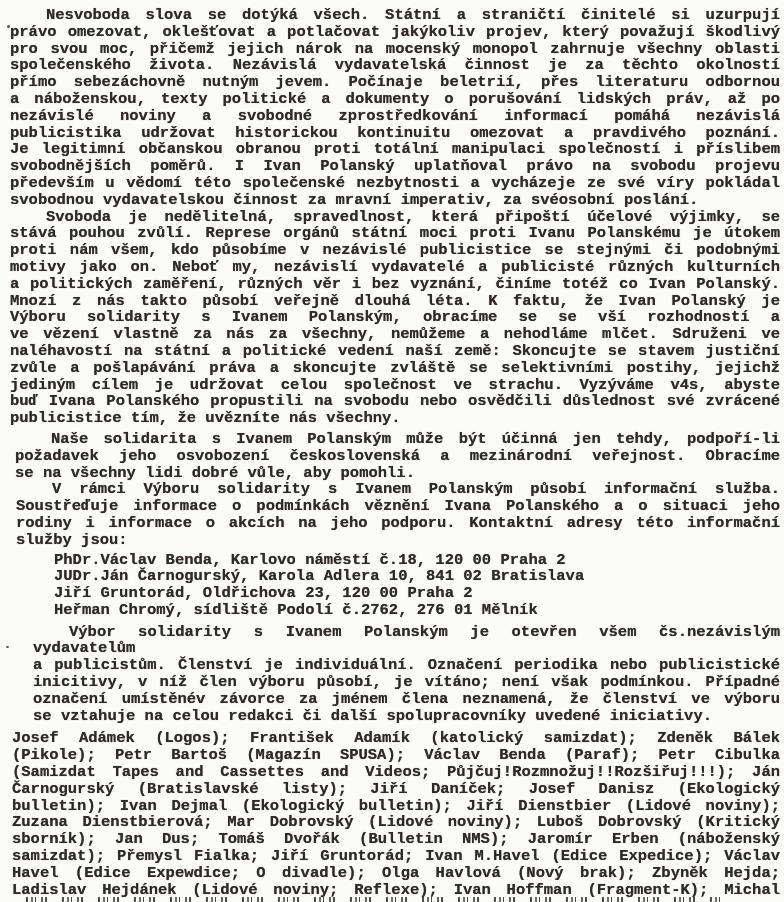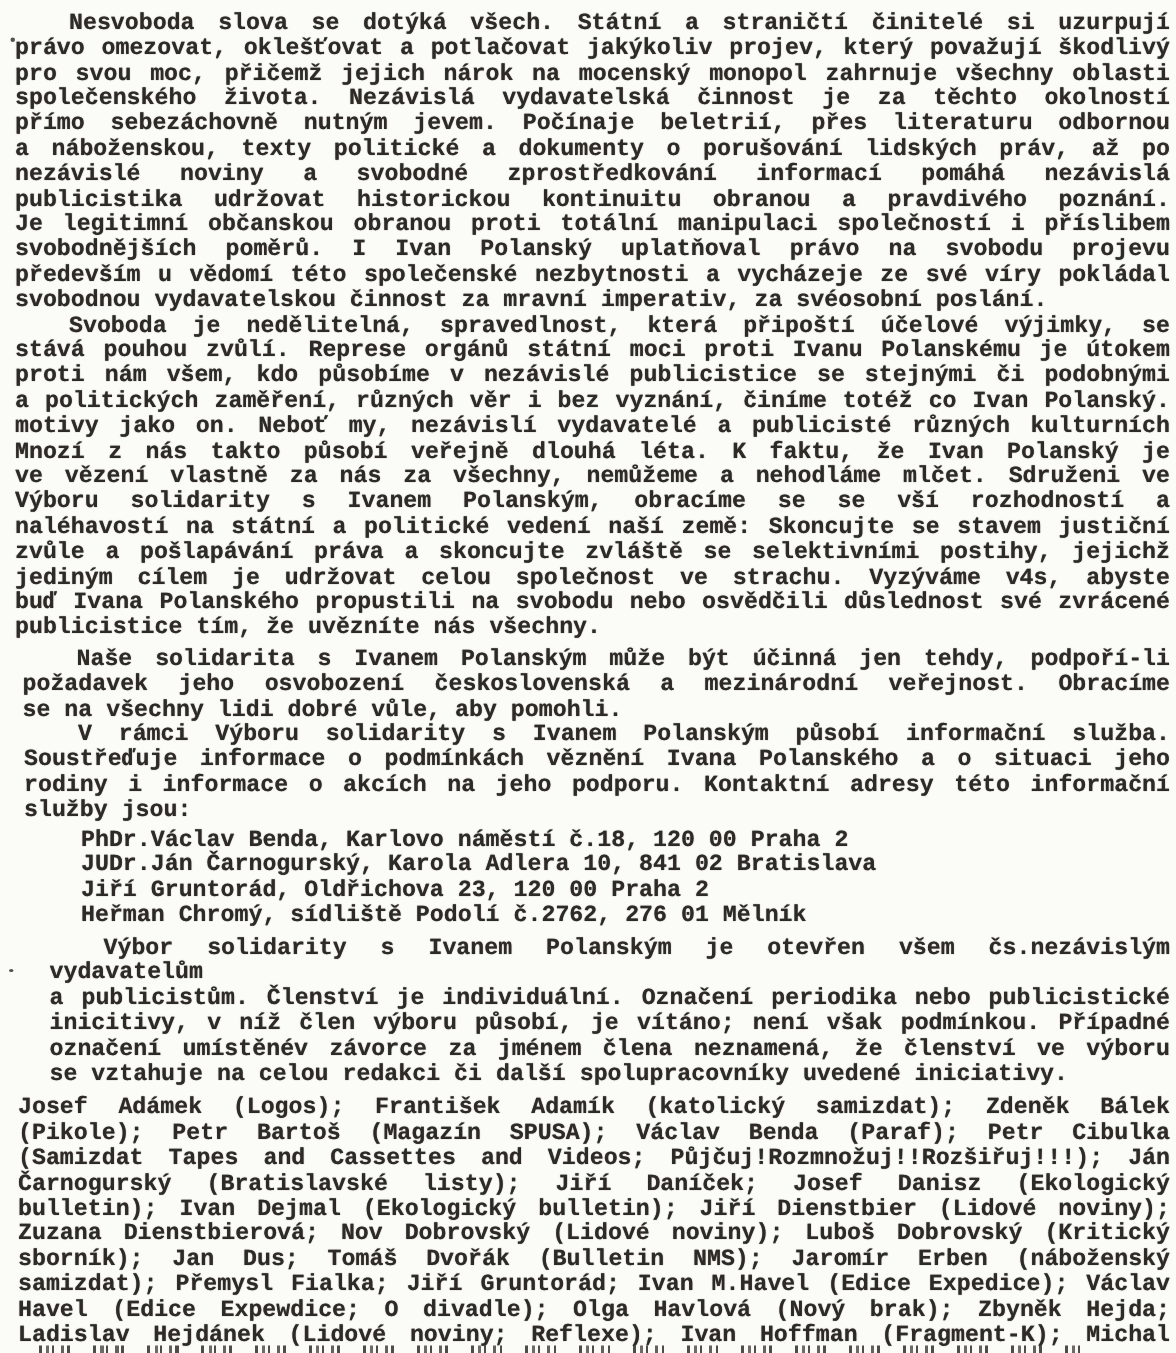--- a/index.html
+++ b/index.html
@@ -66,35 +66,35 @@
   <span class="fleck fleck-2"></span>
   <div id="doc-body">
       <div class="block b0">
         <div class="line ind">Nesvoboda slova se dotýká všech. Státní a straničtí činitelé si uzurpují</div>
         <div class="line">právo omezovat, oklešťovat a potlačovat jakýkoliv projev, který považují škodlivý</div>
         <div class="line">pro svou moc, přičemž jejich nárok na mocenský monopol zahrnuje všechny oblasti</div>
         <div class="line">společenského života. Nezávislá vydavatelská činnost je za těchto okolností</div>
         <div class="line">přímo sebezáchovně nutným jevem. Počínaje beletrií, přes literaturu odbornou</div>
         <div class="line">a náboženskou, texty politické a dokumenty o porušování lidských práv, až po</div>
         <div class="line">nezávislé noviny a svobodné zprostředkování informací pomáhá nezávislá</div>
-        <div class="line">publicistika udržovat historickou kontinuitu obranou a pravdivého poznání.</div>
+        <div class="line">publicistika udržovat historickou kontinuitu omezovat a pravdivého poznání.</div>
         <div class="line">Je legitimní občanskou obranou proti totální manipulaci společností i příslibem</div>
         <div class="line">svobodnějších poměrů. I Ivan Polanský uplatňoval právo na svobodu projevu</div>
         <div class="line">především u vědomí této společenské nezbytnosti a vycházeje ze své víry pokládal</div>
         <div class="line noj">svobodnou vydavatelskou činnost za mravní imperativ, za svéosobní poslání.</div>
       </div>
       <div class="block b1">
         <div class="line ind">Svoboda je nedělitelná, spravedlnost, která připoští účelové výjimky, se</div>
         <div class="line">stává pouhou zvůlí. Represe orgánů státní moci proti Ivanu Polanskému je útokem</div>
         <div class="line">proti nám všem, kdo působíme v nezávislé publicistice se stejnými či podobnými</div>
+        <div class="line">motivy jako on. Neboť my, nezávislí vydavatelé a publicisté různých kulturních</div>
         <div class="line">a politických zaměření, různých věr i bez vyznání, činíme totéž co Ivan Polanský.</div>
-        <div class="line">motivy jako on. Neboť my, nezávislí vydavatelé a publicisté různých kulturních</div>
         <div class="line">Mnozí z nás takto působí veřejně dlouhá léta. K faktu, že Ivan Polanský je</div>
+        <div class="line">Výboru solidarity s Ivanem Polanským, obracíme se se vší rozhodností a</div>
         <div class="line">ve vězení vlastně za nás za všechny, nemůžeme a nehodláme mlčet. Sdruženi ve</div>
-        <div class="line">Výboru solidarity s Ivanem Polanským, obracíme se se vší rozhodností a</div>
         <div class="line">naléhavostí na státní a politické vedení naší země: Skoncujte se stavem justiční</div>
         <div class="line">zvůle a pošlapávání práva a skoncujte zvláště se selektivními postihy, jejichž</div>
         <div class="line">jediným cílem je udržovat celou společnost ve strachu. Vyzýváme v4s, abyste</div>
         <div class="line">buď Ivana Polanského propustili na svobodu nebo osvědčili důslednost své zvrácené</div>
         <div class="line noj">publicistice tím, že uvězníte nás všechny.</div>
       </div>
       <div class="block b2">
         <div class="line ind">Naše solidarita s Ivanem Polanským může být účinná jen tehdy, podpoří-li</div>
         <div class="line">požadavek jeho osvobození československá a mezinárodní veřejnost. Obracíme</div>
         <div class="line noj">se na všechny lidi dobré vůle, aby pomohli.</div>
@@ -117,21 +117,21 @@
         <div class="line">inicitivy, v níž člen výboru působí, je vítáno; není však podmínkou. Případné</div>
         <div class="line">označení umístěnév závorce za jménem člena neznamená, že členství ve výboru</div>
         <div class="line noj">se vztahuje na celou redakci či další spolupracovníky uvedené iniciativy.</div>
       </div>
       <div class="block b7">
         <div class="line">Josef Adámek (Logos); František Adamík (katolický samizdat); Zdeněk Bálek</div>
         <div class="line">(Pikole); Petr Bartoš (Magazín SPUSA); Václav Benda (Paraf); Petr Cibulka</div>
         <div class="line">(Samizdat Tapes and Cassettes and Videos; Půjčuj!Rozmnožuj!!Rozšiřuj!!!); Ján</div>
         <div class="line">Čarnogurský (Bratislavské listy); Jiří Daníček; Josef Danisz (Ekologický</div>
         <div class="line">bulletin); Ivan Dejmal (Ekologický bulletin); Jiří Dienstbier (Lidové noviny);</div>
-        <div class="line">Zuzana Dienstbierová; Nov Dobrovský (Lidové noviny); Luboš Dobrovský (Kritický</div>
+        <div class="line">Zuzana Dienstbierová; Mar Dobrovský (Lidové noviny); Luboš Dobrovský (Kritický</div>
         <div class="line">sborník); Jan Dus; Tomáš Dvořák (Bulletin NMS); Jaromír Erben (náboženský</div>
         <div class="line">samizdat); Přemysl Fialka; Jiří Gruntorád; Ivan M.Havel (Edice Expedice); Václav</div>
         <div class="line">Havel (Edice Expewdice; O divadle); Olga Havlová (Nový brak); Zbyněk Hejda;</div>
         <div class="line">Ladislav Hejdánek (Lidové noviny; Reflexe); Ivan Hoffman (Fragment-K); Michal</div>
       </div>
     </div>
   <div class="cutline"></div>
 </main>
 
 </body></html>

